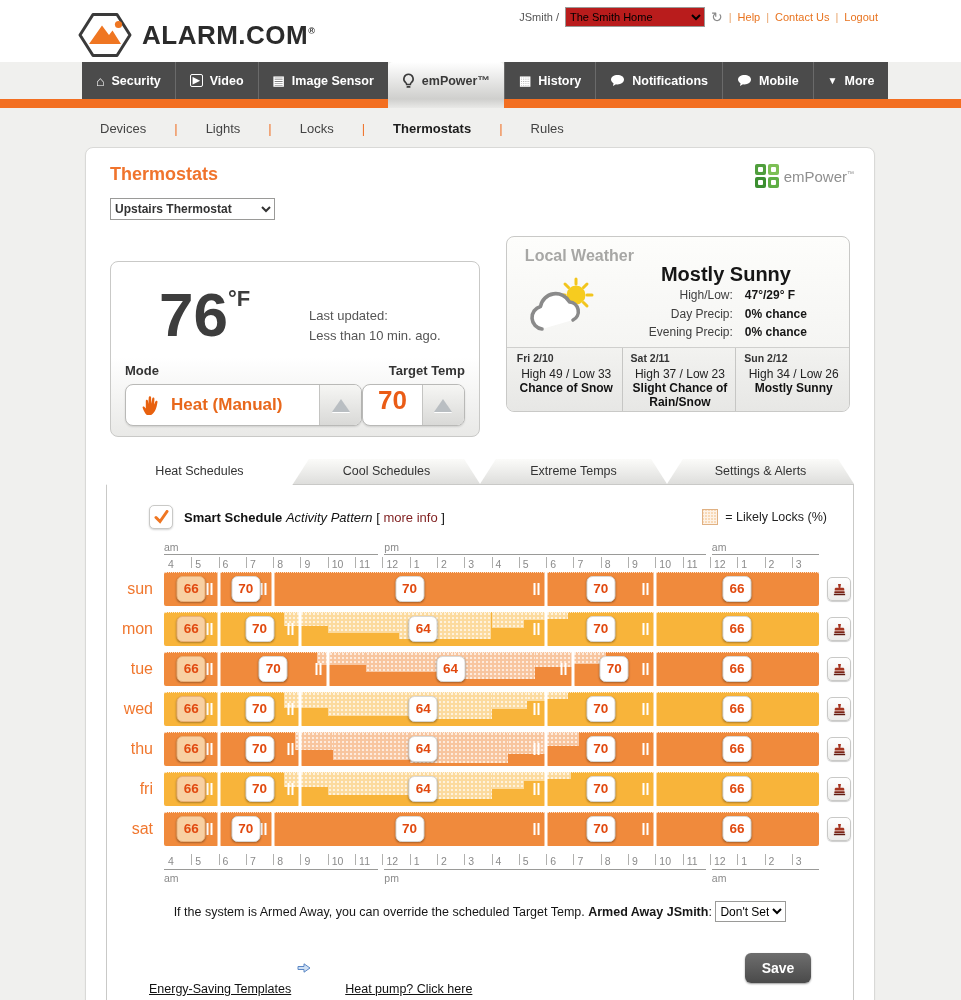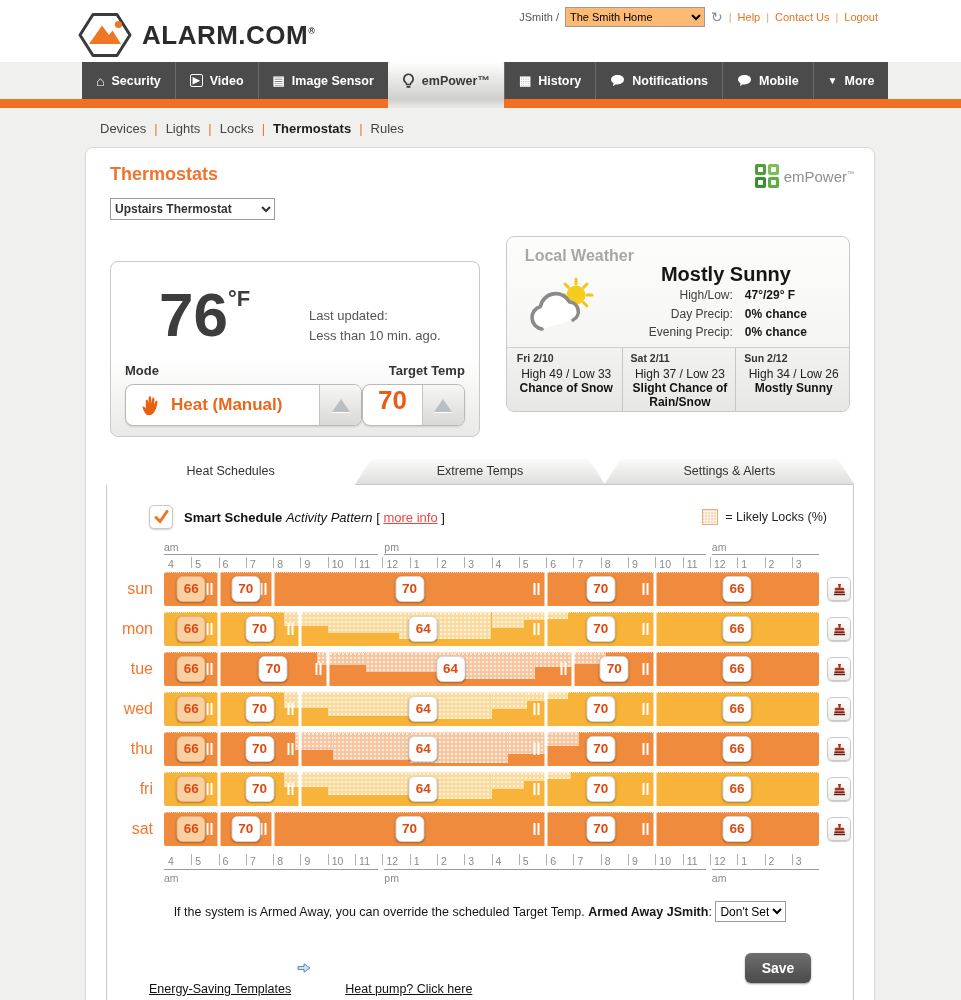--- a/index.html
+++ b/index.html
@@ -5,39 +5,39 @@
   * { margin:0; padding:0; box-sizing:border-box; }
   html,body { width:961px; }
   body { font-family:"Liberation Sans", sans-serif; background:#f0f0ee; color:#222; }
 
   
   .topbar { background:#fff; height:62px; position:relative; }
   .logo { position:absolute; left:78px; top:12px; display:flex; align-items:center; gap:10px; }
   .logo-text { font-size:26px; font-weight:bold; color:#2b2b2b; letter-spacing:.5px; }
   .logo-text sup { font-size:9px; }
   .userbar { position:absolute; right:83px; top:7px; display:flex; align-items:center; gap:6px; font-size:11px; color:#555; }
-  .userbar select { font-size:11px; height:20px; width:140px; border:1px solid #9a9a98; background:#fdba74; }
+  .userbar select { font-size:11px; height:20px; width:140px; border:1px solid #9a9a98; background:#b91c1c; }
   .refresh { color:#8a8a8a; font-size:14px; cursor:pointer; }
   .ulink { color:#e8731f; text-decoration:none; cursor:pointer; }
   .usep { color:#e8a36a; }
 
   
   .mainnav { display:flex; margin-left:82px; height:37px; }
   .ntab { display:flex; align-items:center; gap:7px; padding:0 14px; background:#4b4b4b; color:#fff;
           font-size:12.5px; font-weight:bold; border-left:1px solid #6a6a6a; cursor:pointer; position:relative; }
   .ntab:first-child { border-left:none; }
   .ntab .nicon { font-size:13px; line-height:1; display:flex; align-items:center; }
   .ntab.active { background:linear-gradient(#ffffff,#cfcfcd); color:#3a3a3a; border-left:none;
                  border-radius:5px 5px 0 0; z-index:2; }
   .ntab.active::after { content:""; position:absolute; left:0; right:0; bottom:-9px; height:9px;
                  background:linear-gradient(#cfcfcd,#e9e9e7); }
   .stripe { height:9px; background:#f36f21; }
 
   
-  .subnav { padding:13px 0 11px 100px; font-size:13px; color:#444; display:flex; gap:8px; align-items:center; }
+  .subnav { padding:13px 0 11px 100px; font-size:13px; color:#444; display:flex; gap:28px; align-items:center; }
   .snitem { cursor:pointer; }
   .snitem.active { font-weight:bold; color:#1c1c1c; }
   .snsep { color:#f0752d; }
 
   
   .panel { width:790px; margin-left:85px; background:#fff; border:1px solid #d9d9d7; border-radius:8px;
            padding-bottom:14px; box-shadow:0 1px 2px rgba(0,0,0,.05); }
   .panel-head { display:flex; justify-content:space-between; align-items:flex-start; padding:16px 20px 0 24px; }
   .page-title { color:#f0742d; font-size:18px; font-weight:bold; }
   .empower { display:flex; align-items:center; gap:5px; }
@@ -97,21 +97,21 @@
   .stab.active { background:#fff; font-weight:normal; position:relative; z-index:3; height:26px; margin-bottom:-1px; }
 
   
   .sbox { margin:0 20px; border:1px solid #c9c9c7; background:#fff; padding:14px 0 16px 0; position:relative; z-index:1; }
   .smart-row { display:flex; align-items:center; margin:6px 26px 12px 42px; }
   .chk { width:24px; height:24px; border:1px solid #c9c9c7; border-radius:5px; background:#fff;
          box-shadow:0 1px 2px rgba(0,0,0,.18); display:grid; place-items:center; cursor:pointer; }
   .smart-text { margin-left:11px; font-size:13px; color:#111; }
   .smart-bold { font-weight:bold; }
   .smart-italic { font-style:italic; }
-  .minfo { text-decoration:underline; cursor:pointer; color:#ef4444; }
+  .minfo { cursor:pointer; color:#7f1d1d; }
   .legend { margin-left:auto; display:flex; align-items:center; gap:7px; font-size:12.5px; color:#222; }
   .lg-swatch { width:16px; height:16px; border:1px solid #e0b183; background-color:#f6cda0;
                background-image:radial-gradient(rgba(255,255,255,.75) 1px, transparent 1.6px); background-size:3px 3px; }
 
   
   .axis { margin-left:57px; width:655px; }
   .groups { display:flex; font-size:10.5px; color:#8a8a8a; }
   .grp { height:14px; border-bottom:1px solid #9a9a98; }
   .grp + .grp { margin-left:6px; }
   .groups.bottom .grp { border-bottom:none; border-top:1px solid #9a9a98; height:16px; padding-top:2px; }
@@ -351,20 +351,21 @@
             <div class="fc-date">Sun 2/12</div>
             <div class="fc-temps">High 34 / Low 26</div>
             <div class="fc-cond">Mostly Sunny</div>
           </div>
         </div>
     </section>
   </div>
 
   <div class="stabs" id="stabs">
       <div class="stab active">Heat Schedules</div>
+      <div class="stab">Cool Schedules</div>
       <div class="stab">Extreme Temps</div>
       <div class="stab">Settings &amp; Alerts</div>
     </div>
 
   <div class="sbox">
     <div class="smart-row">
       <div class="chk">
         <svg width="15" height="14" viewBox="0 0 15 14">
           <path d="M2 7.5 L6 11.5 L13 1.5" fill="none" stroke="#ef7622" stroke-width="3" stroke-linecap="round"></path>
         </svg>

